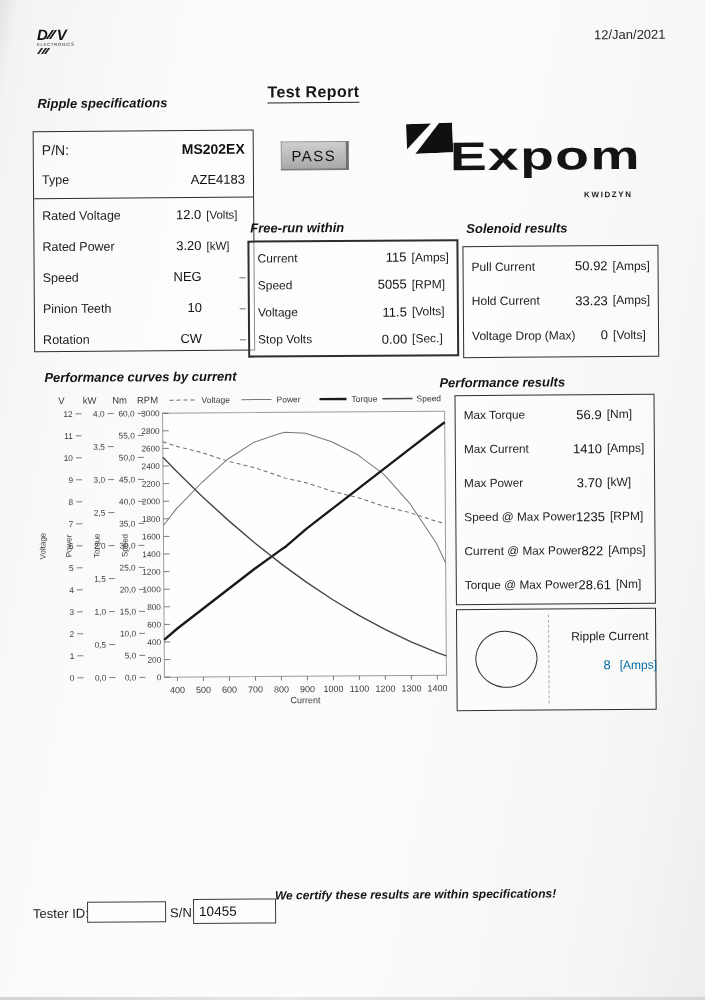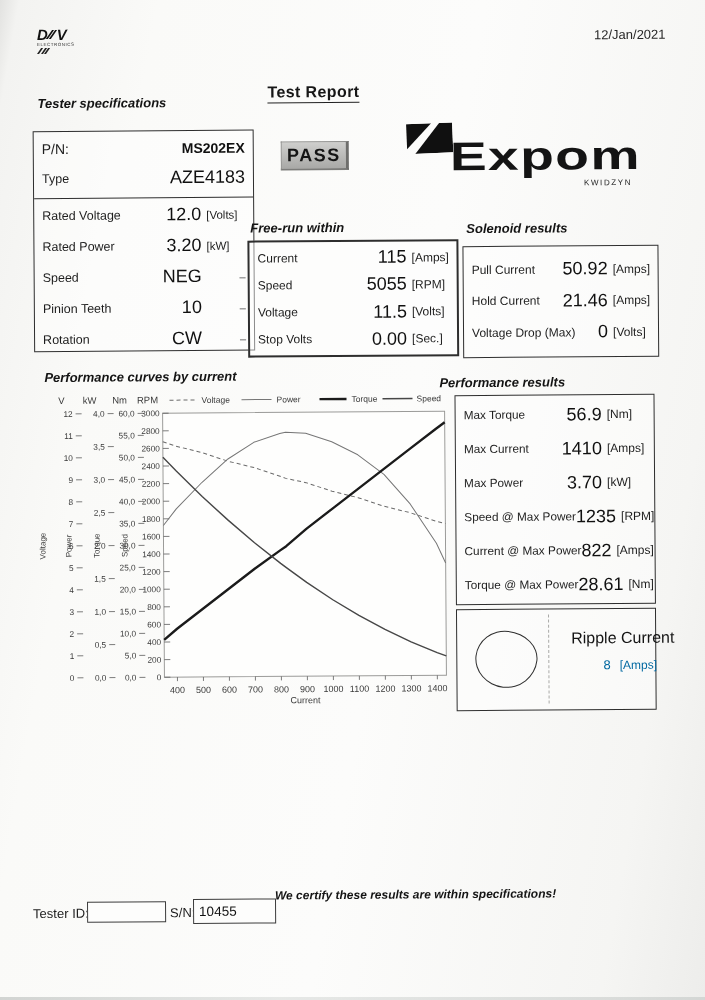--- a/index.html
+++ b/index.html
@@ -26,33 +26,33 @@
   .bar{display:inline-block;width:2px;height:9px;background:#121212;transform:skewX(-35deg);margin-right:1.5px}
   .dav-sub{font-size:4.5px;letter-spacing:.5px;color:#333;margin-top:0px}
   .dav-bars2{display:flex;margin-top:1px;margin-left:2px}
   .bar2{display:inline-block;width:2px;height:6px;background:#222;transform:skewX(-35deg);margin-right:1.5px}
 
   
   .pass{position:absolute;left:283px;top:141px;width:64px;height:26px;
     background:linear-gradient(180deg,#cfcfcd,#a9a9a7);
     border:1px solid #8d8d8b;border-right:3px solid #6e6e6c;border-bottom:2px solid #7c7c7a;
     display:flex;align-items:center;justify-content:center;
-    font-size:18px;font-weight:700;letter-spacing:1.5px;color:#151515}
+    font-size:15px;font-weight:400;letter-spacing:1.5px;color:#151515}
 
   
   .expom{position:absolute;left:408px;top:122px;width:250px;height:70px}
   .expom-name{position:absolute;left:44px;top:15px;font-size:40px;font-weight:bold;line-height:1;color:#141414;
     letter-spacing:1px;transform:scaleX(1.38);transform-origin:left top;white-space:nowrap}
-  .expom-city{position:absolute;left:178px;top:58px;font-size:8px;font-weight:normal;letter-spacing:1.6px;color:#1d1d1d}
+  .expom-city{position:absolute;left:178px;top:70px;font-size:8px;font-weight:bold;letter-spacing:1.6px;color:#1d1d1d}
 
   
   .box{position:absolute;border:1.6px solid #2e2e2e;background:rgba(255,255,255,.45);box-sizing:border-box}
   .trow{display:flex;align-items:center;padding:0 8px}
   .lbl{flex:1;font-size:12px;color:#1d1d1d;white-space:nowrap}
-  .val{font-size:18px;color:#101010;text-align:right;white-space:nowrap}
+  .val{font-size:13px;color:#101010;text-align:right;white-space:nowrap}
   .unit{font-size:12px;color:#1d1d1d;padding-left:5px;box-sizing:border-box;white-space:nowrap}
   .tickmark{width:8px;font-size:11px;color:#4a4a4a;text-align:right}
 
   .starter{left:35px;top:129px;width:221px;height:221px}
   .starter .sect-a{height:60px;border-bottom:1.6px solid #2e2e2e;display:flex;flex-direction:column;justify-content:space-around;padding:3px 0}
   .starter .sect-b{display:flex;flex-direction:column;justify-content:space-around;height:155px;padding:1px 0}
   .starter .lbl{font-size:12.5px}
   .starter .unit{width:36px;font-size:11.5px}
   .pn-val{font-size:14px;font-weight:bold}
 
@@ -62,21 +62,21 @@
   .solenoid .unit{width:42px}
   .perf{left:455px;top:396px;width:200px;height:210px;display:flex;flex-direction:column;justify-content:space-around;padding:2px 0}
   .perf .lbl{font-size:11.8px}
   .perf .unit{width:44px}
 
   
   .ripple{left:455px;top:610px;width:200px;height:102px}
   .ripple-cell{position:absolute;left:5px;top:5px;width:86px;height:89px;border-right:1px dashed #a9a9a7}
   .ripple-circle{position:absolute;left:13px;top:16px;width:60px;height:55px;border:1.3px solid #2f2f2f;
     border-radius:48% 52% 50% 50% / 50% 46% 54% 50%;transform:rotate(7deg)}
-  .ripple-label{position:absolute;left:114px;top:20px;font-size:16px;color:#151515;white-space:nowrap}
+  .ripple-label{position:absolute;left:114px;top:20px;font-size:12px;color:#151515;white-space:nowrap}
   .ripple-valrow{position:absolute;left:146px;top:48px;font-size:13px;color:#0369a1;white-space:nowrap}
   .ripple-valrow .u{margin-left:9px;font-size:12px}
 
   
   .chart-wrap{position:absolute;left:38px;top:388px;width:414px;height:326px}
   .chart-wrap svg{position:absolute;left:0;top:0}
 
   
   .certify{position:absolute;left:272px;top:888px;font-size:12px;font-weight:bold;font-style:italic;color:#141414;white-space:nowrap}
   .field-label{position:absolute;font-size:13px;color:#1d1d1d;white-space:nowrap}
@@ -106,21 +106,21 @@
         <span class="bar2"></span>
         <span class="bar2"></span>
         <span class="bar2"></span>
       </div>
   </div>
 
   <div class="date">12/Jan/2021</div>
 
   <div class="report-title">Test Report</div>
 
-  <div class="sec-title" style="left:40px;top:94px">Tester specifications</div>
+  <div class="sec-title" style="left:40px;top:94px">Ripple specifications</div>
   <div class="box starter">
     <div class="sect-a">
       <div class="trow">
         <span class="lbl" style="font-size:14px">P/N:</span>
         <span class="val pn-val">MS202EX</span>
       </div>
       <div class="trow">
         <span class="lbl">Type</span>
         <span class="val">AZE4183</span>
       </div>
@@ -196,21 +196,21 @@
 
   <div class="sec-title" style="left:468px;top:222px">Solenoid results</div>
   <div class="box solenoid">
     <div class="trow">
       <span class="lbl">Pull Current</span>
       <span class="val">50.92</span>
       <span class="unit">[Amps]</span>
     </div>
     <div class="trow">
       <span class="lbl">Hold Current</span>
-      <span class="val">21.46</span>
+      <span class="val">33.23</span>
       <span class="unit">[Amps]</span>
     </div>
     <div class="trow">
       <span class="lbl">Voltage Drop (Max)</span>
       <span class="val">0</span>
       <span class="unit">[Volts]</span>
     </div>
   </div>
 
   <div class="sec-title" style="left:45px;top:368px">Performance curves by current</div>

